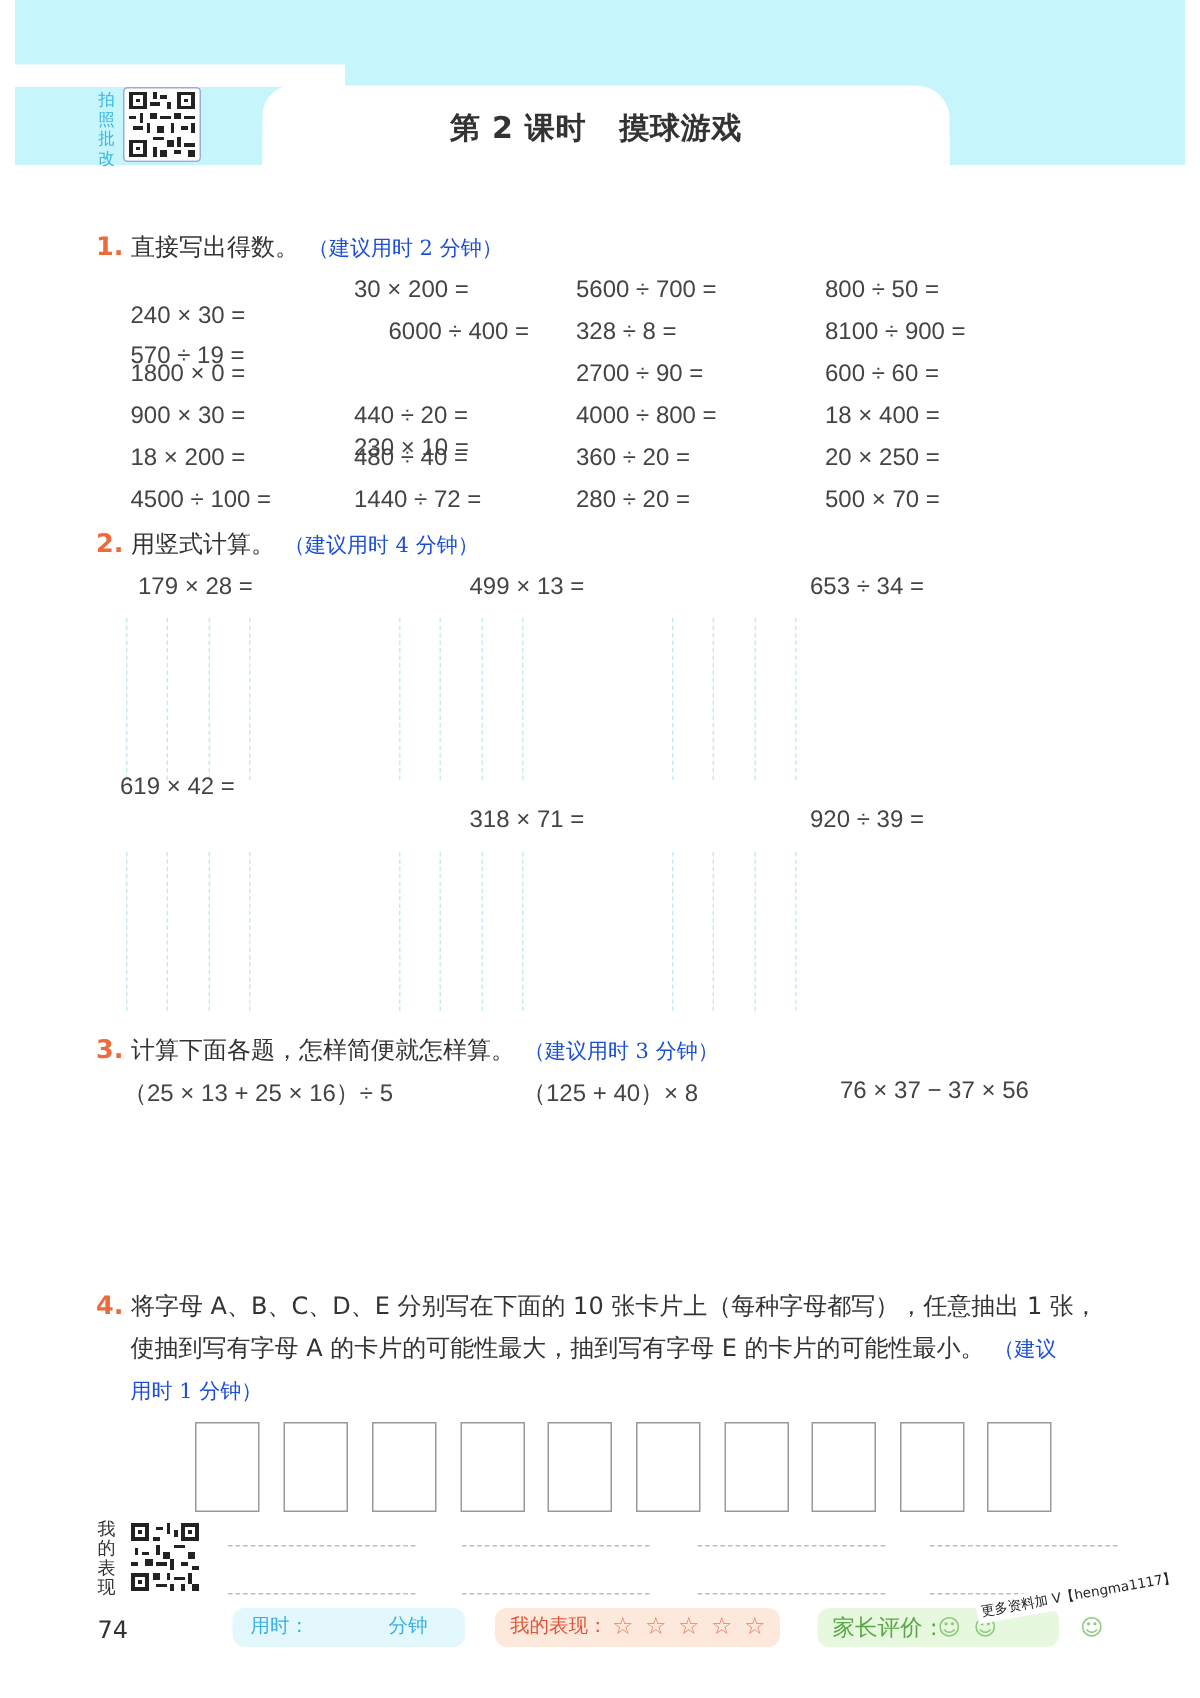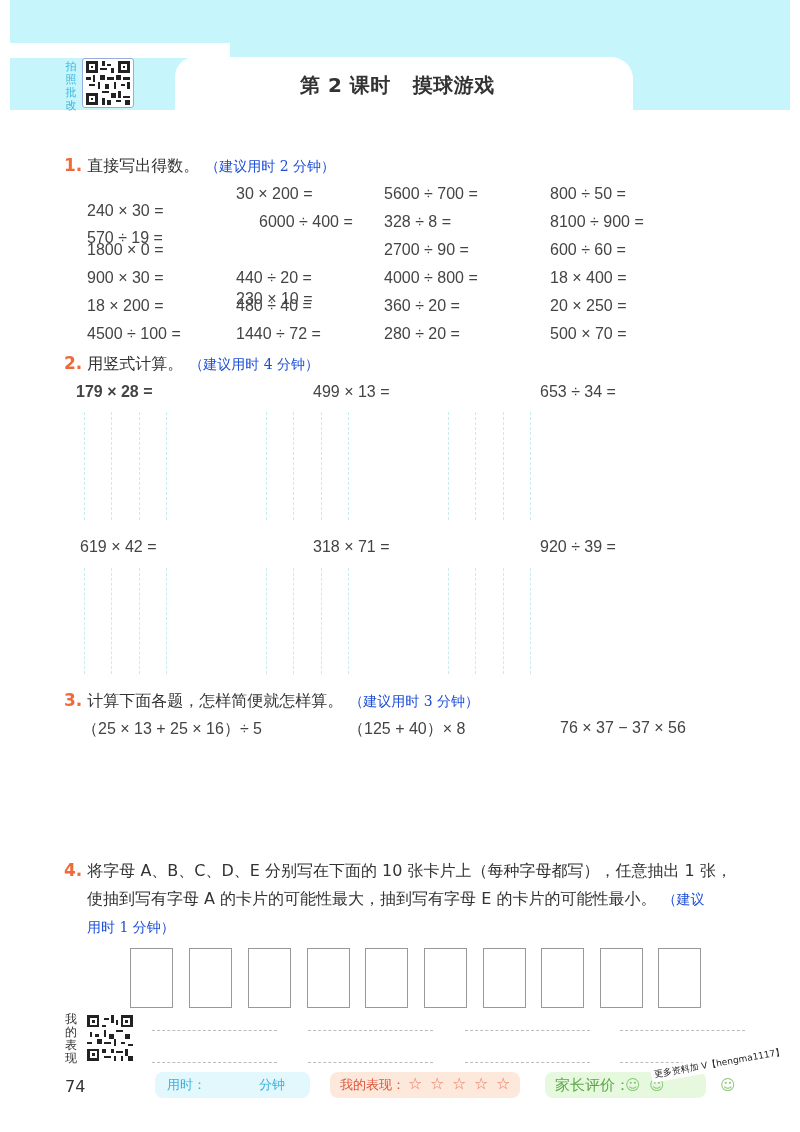--- a/index.html
+++ b/index.html
@@ -123,38 +123,38 @@
 <div class="expr" style="left:550px;top:213px;">8100 ÷ 900 =</div>
 <div class="expr" style="left:550px;top:241px;">600 ÷ 60 =</div>
 <div class="expr" style="left:550px;top:269px;">18 × 400 =</div>
 <div class="expr" style="left:550px;top:297px;">20 × 250 =</div>
 <div class="expr" style="left:550px;top:325px;">500 × 70 =</div>
 
 <div class="q-title" style="left:64px;top:353px;">
   <span class="q-num">2.</span><span>用竖式计算。</span><span class="q-hint">（建议用时 4 分钟）</span>
 </div>
 
-<div class="expr" style="left:76px;top:383px;font-weight:bold;">179 × 28 =</div>
+<div class="expr" style="left:92px;top:383px;">179 × 28 =</div>
 <div class="expr" style="left:313px;top:383px;">499 × 13 =</div>
 <div class="expr" style="left:540px;top:383px;">653 ÷ 34 =</div>
 
 <div class="vline" style="left:84px;top:412px;height:108px;"></div>
 <div class="vline" style="left:111px;top:412px;height:108px;"></div>
 <div class="vline" style="left:139px;top:412px;height:108px;"></div>
 <div class="vline" style="left:166px;top:412px;height:108px;"></div>
 <div class="vline" style="left:266px;top:412px;height:108px;"></div>
 <div class="vline" style="left:293px;top:412px;height:108px;"></div>
 <div class="vline" style="left:321px;top:412px;height:108px;"></div>
 <div class="vline" style="left:348px;top:412px;height:108px;"></div>
 <div class="vline" style="left:448px;top:412px;height:108px;"></div>
 <div class="vline" style="left:475px;top:412px;height:108px;"></div>
 <div class="vline" style="left:503px;top:412px;height:108px;"></div>
 <div class="vline" style="left:530px;top:412px;height:108px;"></div>
 
-<div class="expr" style="left:80px;top:538px;">619 × 42 =</div>
+<div class="expr" style="left:80px;top:516px;">619 × 42 =</div>
 <div class="expr" style="left:313px;top:538px;">318 × 71 =</div>
 <div class="expr" style="left:540px;top:538px;">920 ÷ 39 =</div>
 
 <div class="vline" style="left:84px;top:568px;height:106px;"></div>
 <div class="vline" style="left:111px;top:568px;height:106px;"></div>
 <div class="vline" style="left:139px;top:568px;height:106px;"></div>
 <div class="vline" style="left:166px;top:568px;height:106px;"></div>
 <div class="vline" style="left:266px;top:568px;height:106px;"></div>
 <div class="vline" style="left:293px;top:568px;height:106px;"></div>
 <div class="vline" style="left:321px;top:568px;height:106px;"></div>

